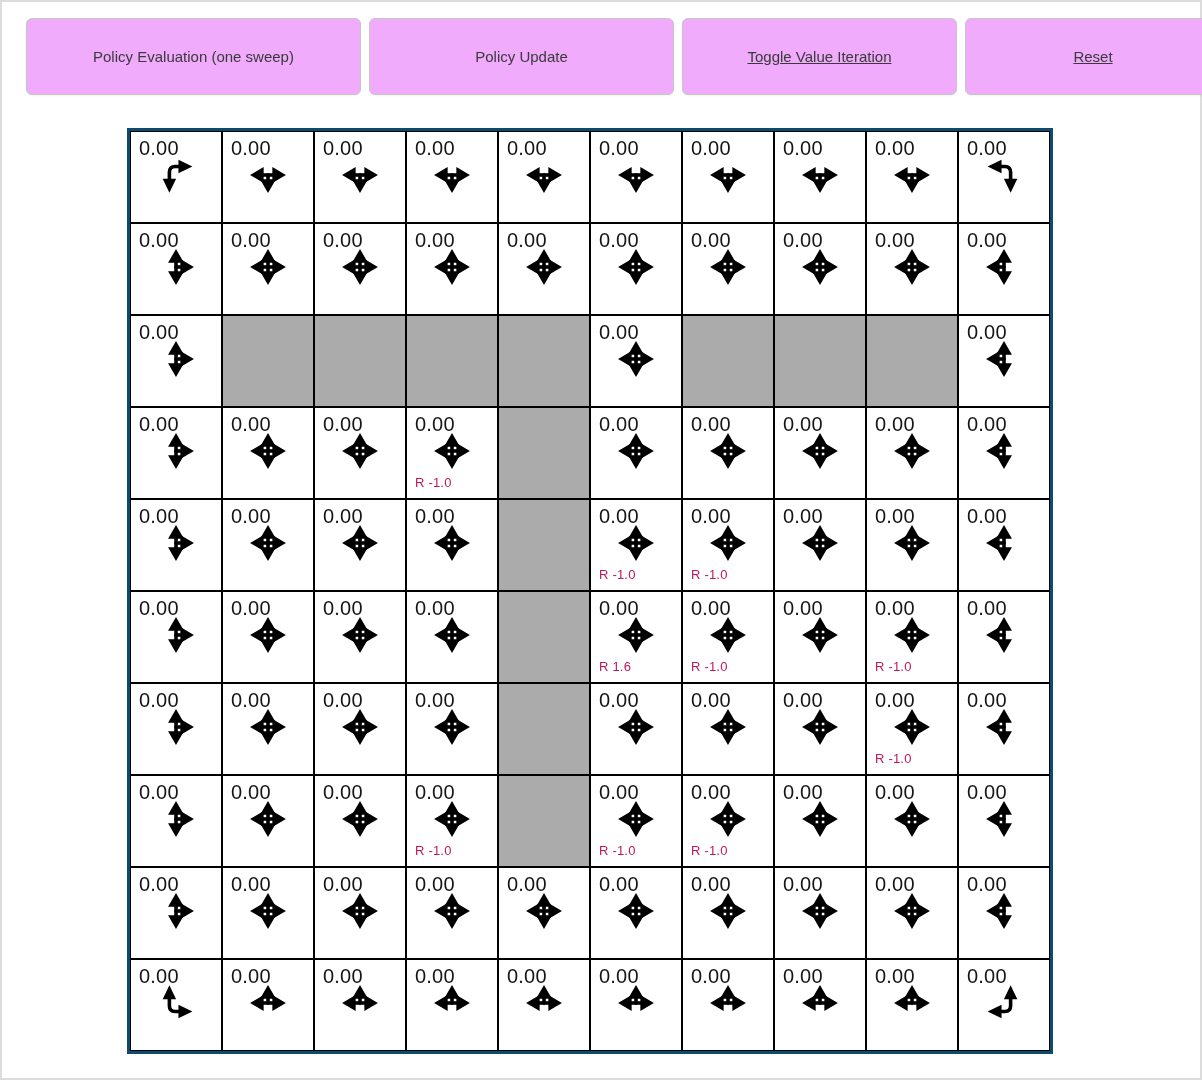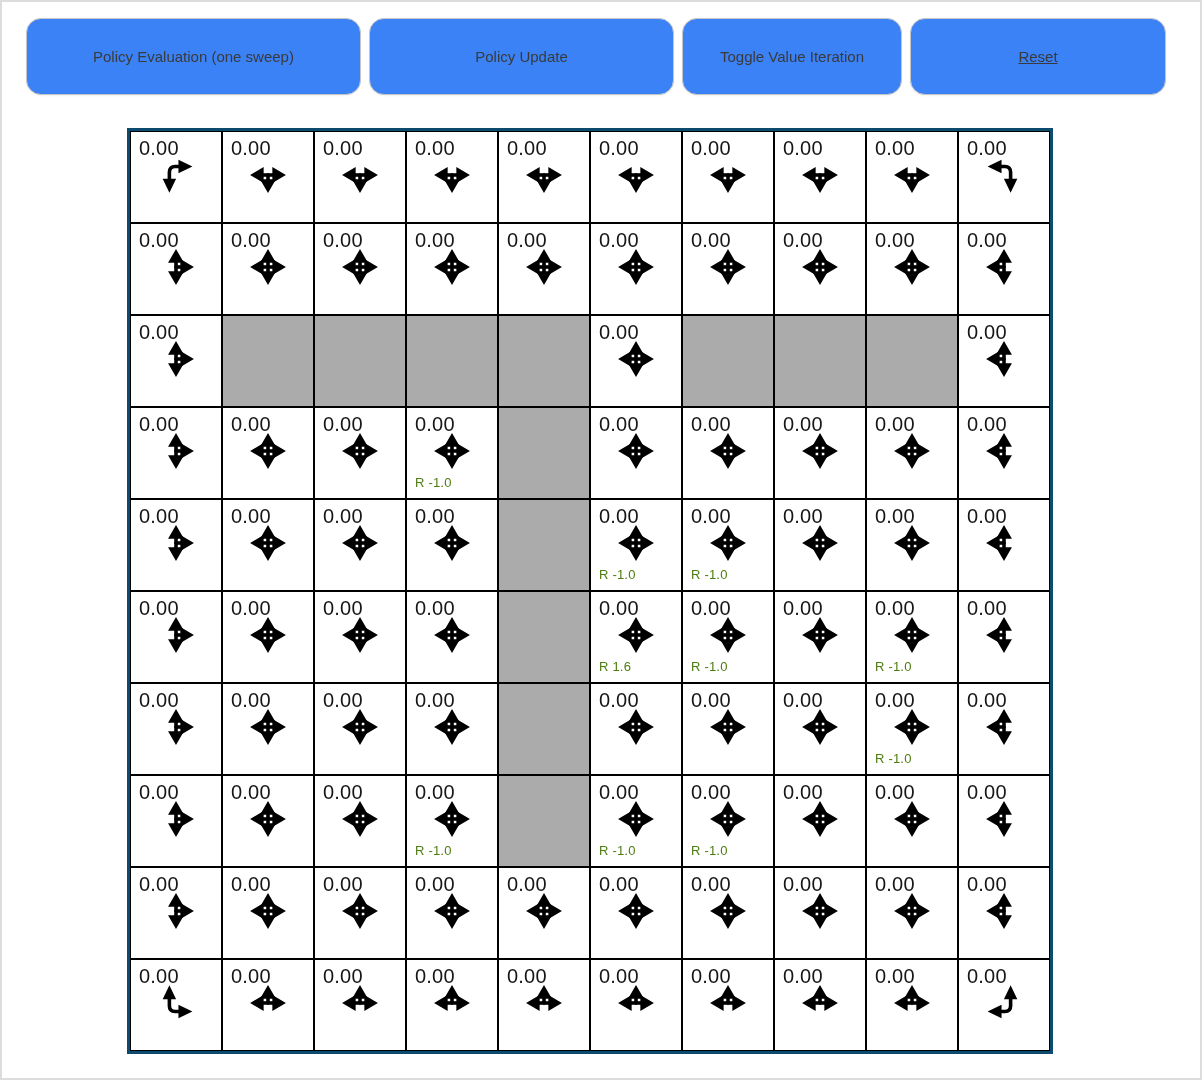--- a/index.html
+++ b/index.html
@@ -8,47 +8,47 @@
     font-family:"Liberation Sans", sans-serif;overflow:hidden;
   }
   .page-frame{
     position:absolute;inset:0;border:2px solid #dcdcdc;pointer-events:none;box-sizing:border-box;
   }
   
   .toolbar{
     position:absolute;left:26px;top:18px;display:flex;gap:8px;
   }
   .btn{
-    height:77px;background:#3b82f6;border:1px solid #c6c6c6;border-radius:15px;
+    height:77px;background:#f0abfc;border:1px solid #c6c6c6;border-radius:6px;
     font-family:"Liberation Sans", sans-serif;font-size:15px;color:#3a3a3a;
     display:flex;align-items:center;justify-content:center;cursor:pointer;
     box-sizing:border-box;box-shadow:0 1px 2px rgba(0,0,0,0.05);
   }
   .btn.w1{width:335px;}
   .btn.w2{width:305px;}
-  .btn.w3{width:220px;}
+  .btn.w3{width:275px;text-decoration:underline;}
   .btn.w4{width:256px;text-decoration:underline;}
   
   .grid{
     position:absolute;left:127px;top:128px;
     display:grid;grid-template-columns:repeat(10,92px);grid-template-rows:repeat(10,92px);
     border:3px solid #0c4a6e;background:#000;
   }
   .cell{
     position:relative;background:#ffffff;border:1px solid #000;box-sizing:border-box;
   }
   .cell.wall{background:#ababab;}
   .cell-value{
     position:absolute;top:5px;left:8px;font-size:20px;color:#161616;letter-spacing:0.2px;
   }
   .glyph{
     position:absolute;top:26px;left:0;right:0;display:flex;justify-content:center;
   }
   .reward-label{
-    position:absolute;bottom:8px;left:8px;font-size:13px;color:#4d7c0f;letter-spacing:0.2px;
+    position:absolute;bottom:8px;left:8px;font-size:13px;color:#be185d;letter-spacing:0.2px;
   }
 </style>
 </head>
 <body>
 
 <div class="page-frame"></div>
 
 <div class="toolbar">
   <button class="btn w1">Policy Evaluation (one sweep)</button>
   <button class="btn w2">Policy Update</button>

